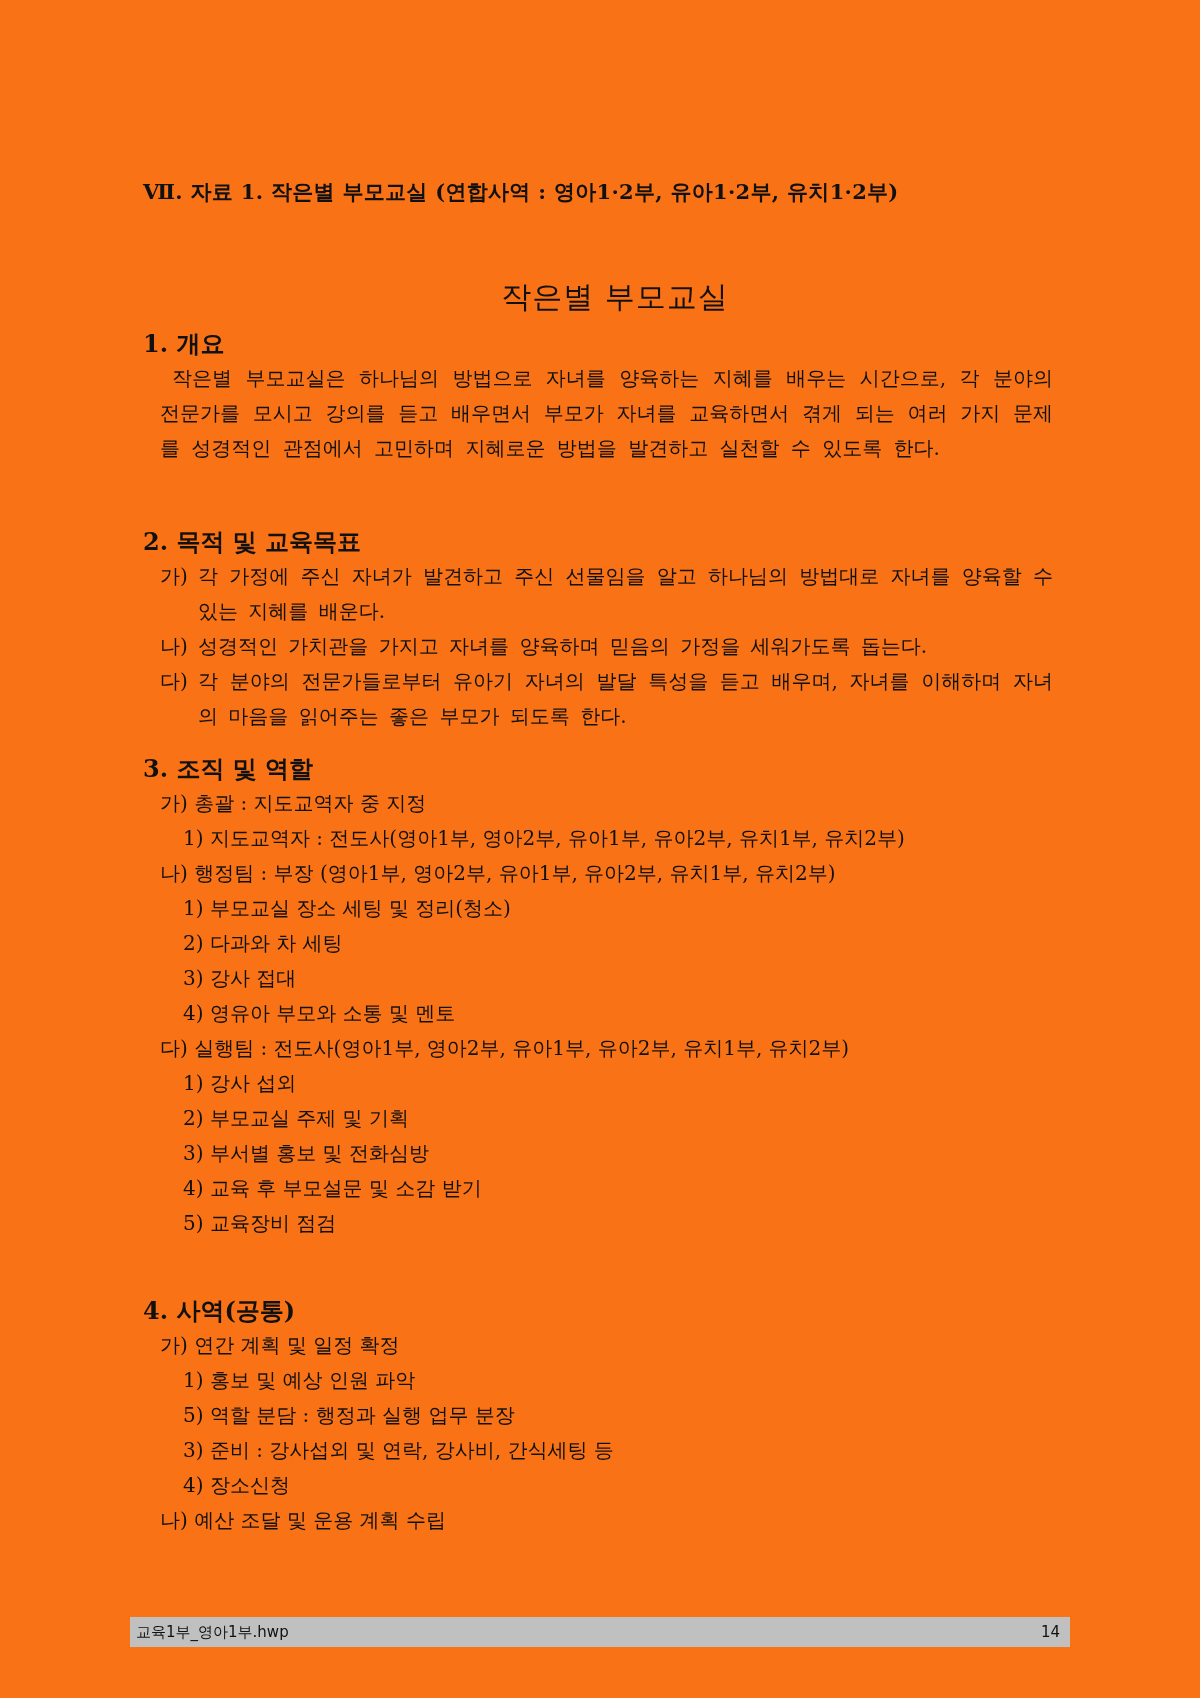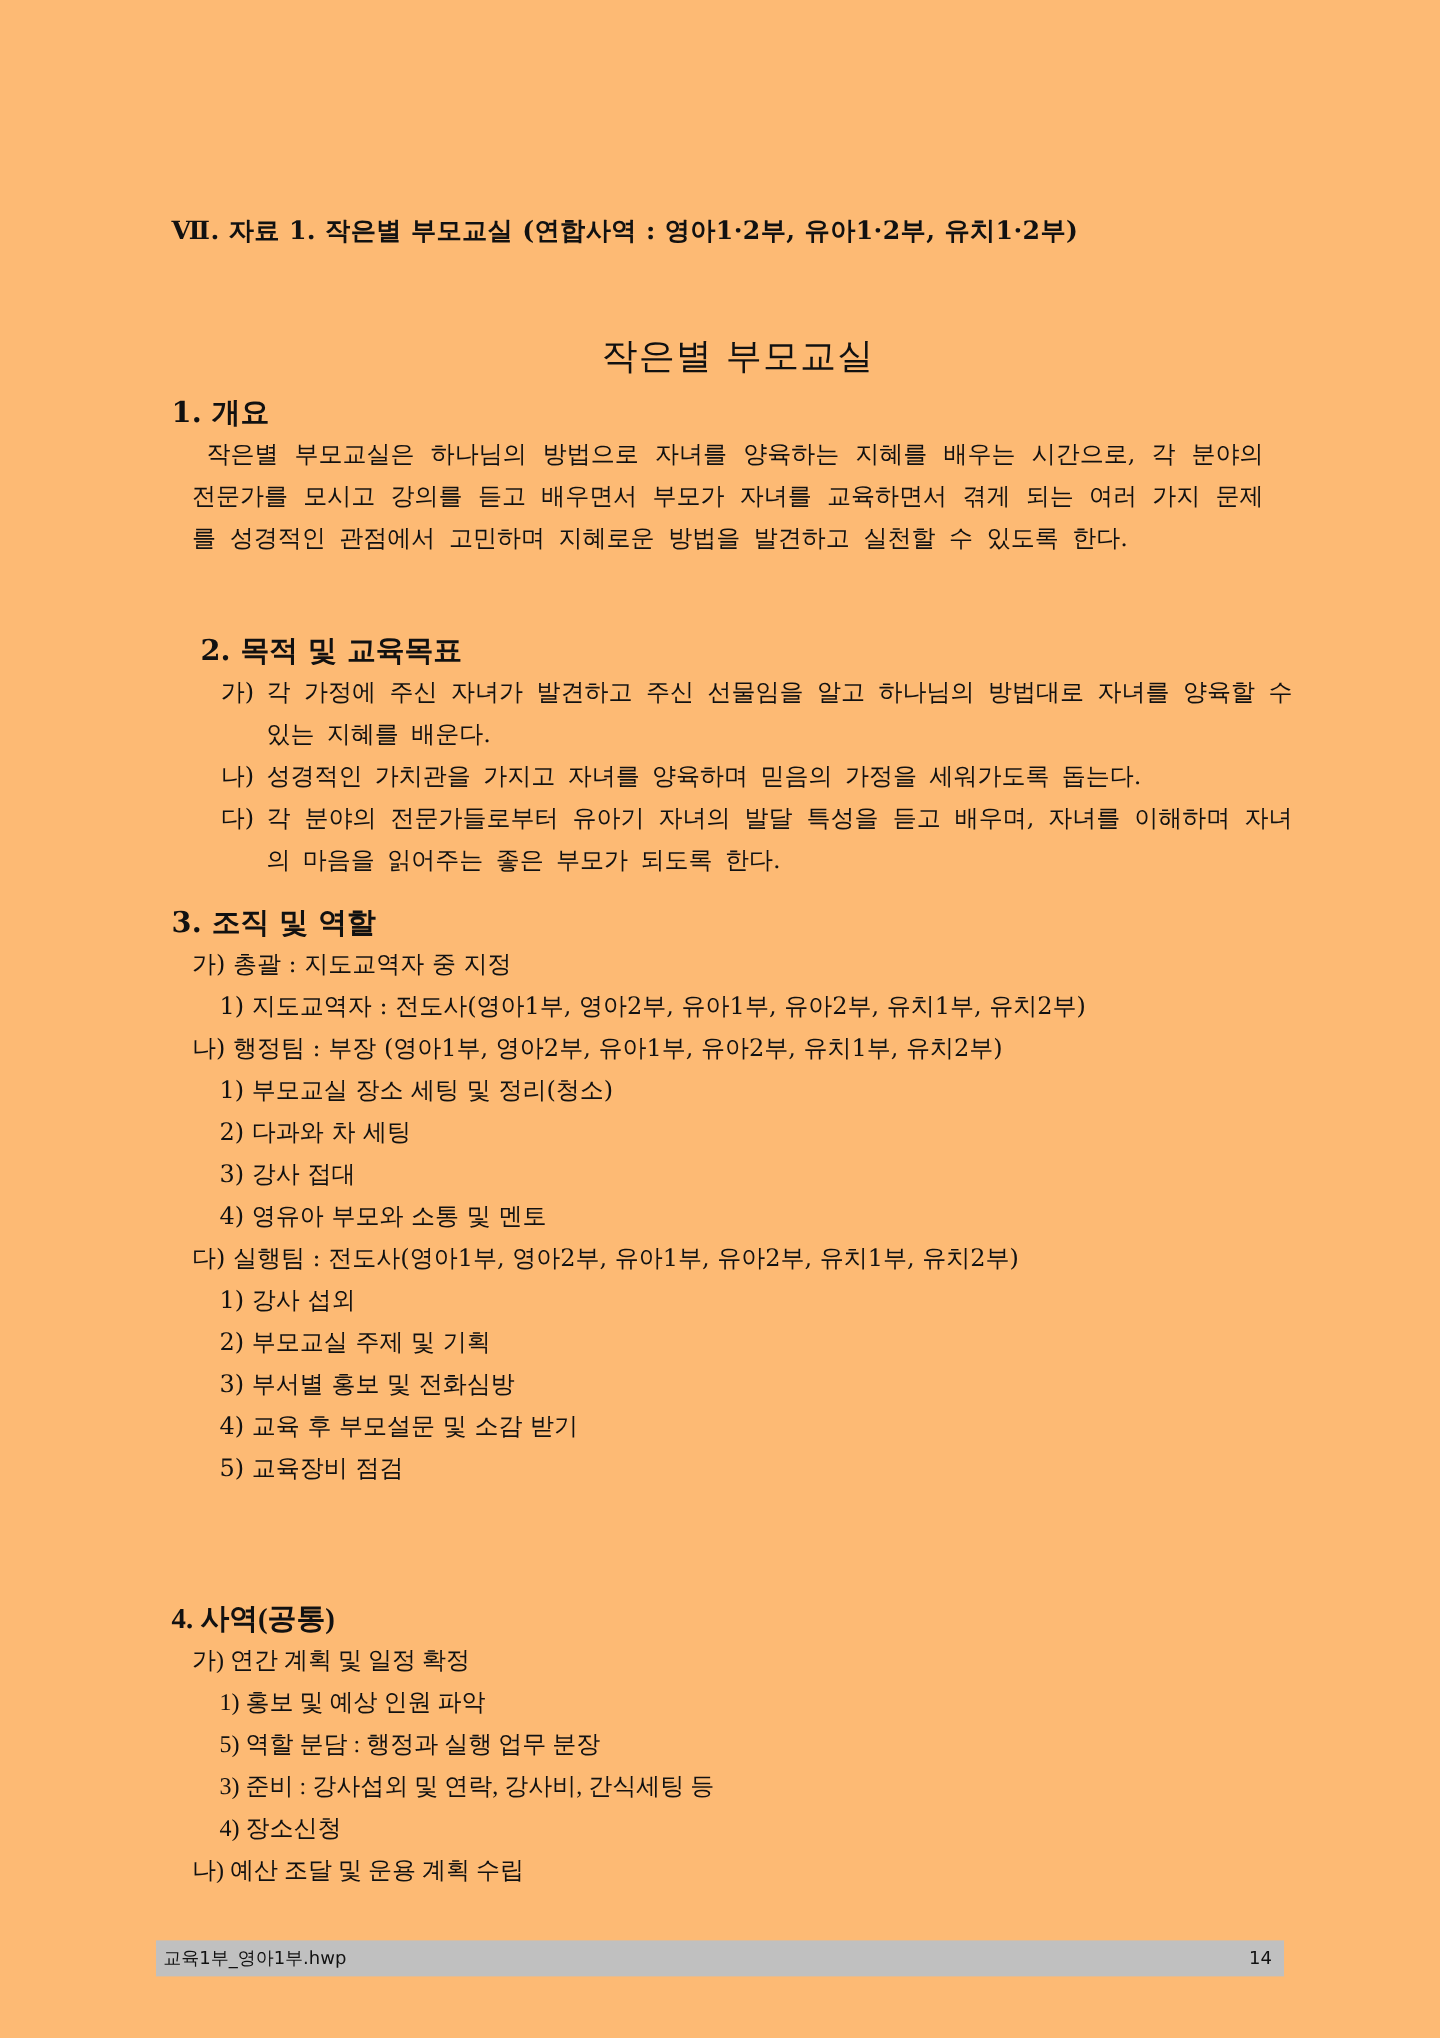--- a/index.html
+++ b/index.html
@@ -1,18 +1,18 @@
 <!DOCTYPE html>
 <html><head>
 <meta charset="utf-8">
 <style>
   html, body { margin: 0; padding: 0; background: #ffffff; }
   body { width: 1200px; height: 1698px; position: relative; overflow: hidden;
          font-family: "DejaVu Serif", "Liberation Serif", serif; color: #111; }
-  .page { position: absolute; left: 0; top: 0; width: 1200px; height: 1698px; background: #fdba74; }
+  .page { position: absolute; left: 0; top: 0; width: 1200px; height: 1698px; background: #f97316; }
   .chapter-title { position: absolute; left: 143px; top: 178px; font-size: 21px; font-weight: bold;
                    letter-spacing: 0.3px; white-space: nowrap; }
   .doc-title { position: absolute; left: 0; width: 1230px; text-align: center; top: 277px;
                font-size: 30px; font-weight: normal; letter-spacing: 1px; }
   .section { position: absolute; left: 143px; width: 910px; }
   .sec-heading { font-size: 24px; font-weight: bold; height: 34px; line-height: 34px; white-space: nowrap; }
   .para { font-size: 20px; line-height: 35px; text-align: justify; text-align-last: left;
           padding-left: 17px; text-indent: 12px; word-spacing: 5px; }
   .item { font-size: 20px; line-height: 35px; white-space: nowrap; padding-left: 17px; }
   .item.sub { padding-left: 40px; }
@@ -31,21 +31,21 @@
 
   <div class="chapter-title">Ⅶ. 자료 1. 작은별 부모교실 (연합사역 : 영아1·2부, 유아1·2부, 유치1·2부)</div>
 
   <div class="doc-title">작은별 부모교실</div>
 
   <div class="section" style="top:327px;">
     <div class="sec-heading">1. 개요</div>
     <div class="para">작은별 부모교실은 하나님의 방법으로 자녀를 양육하는 지혜를 배우는 시간으로, 각 분야의 전문가를 모시고 강의를 듣고 배우면서 부모가 자녀를 교육하면서 겪게 되는 여러 가지 문제를 성경적인 관점에서 고민하며 지혜로운 방법을 발견하고 실천할 수 있도록 한다.</div>
   </div>
 
-  <div class="section" style="top:525px;margin-left:24px;">
+  <div class="section" style="top:525px;">
     <div class="sec-heading">2. 목적 및 교육목표</div>
     <div class="item wrap">
       <span class="marker">가)</span>
       <span class="body">각 가정에 주신 자녀가 발견하고 주신 선물임을 알고 하나님의 방법대로 자녀를 양육할 수 있는 지혜를 배운다.</span>
     </div>
     <div class="item wrap">
       <span class="marker">나)</span>
       <span class="body">성경적인 가치관을 가지고 자녀를 양육하며 믿음의 가정을 세워가도록 돕는다.</span>
     </div>
     <div class="item wrap">
@@ -64,21 +64,21 @@
     <div class="item sub">3) 강사 접대</div>
     <div class="item sub">4) 영유아 부모와 소통 및 멘토</div>
     <div class="item">다) 실행팀 : 전도사(영아1부, 영아2부, 유아1부, 유아2부, 유치1부, 유치2부)</div>
     <div class="item sub">1) 강사 섭외</div>
     <div class="item sub">2) 부모교실 주제 및 기획</div>
     <div class="item sub">3) 부서별 홍보 및 전화심방</div>
     <div class="item sub">4) 교육 후 부모설문 및 소감 받기</div>
     <div class="item sub">5) 교육장비 점검</div>
   </div>
 
-  <div class="section" style="top:1333px;font-family:Liberation Serif, serif;">
+  <div class="section" style="top:1294px;">
     <div class="sec-heading">4. 사역(공통)</div>
     <div class="item">가) 연간 계획 및 일정 확정</div>
     <div class="item sub">1) 홍보 및 예상 인원 파악</div>
     <div class="item sub">5) 역할 분담 : 행정과 실행 업무 분장</div>
     <div class="item sub">3) 준비 : 강사섭외 및 연락, 강사비, 간식세팅 등</div>
     <div class="item sub">4) 장소신청</div>
     <div class="item">나) 예산 조달 및 운용 계획 수립</div>
   </div>
 
   <div class="footer">

